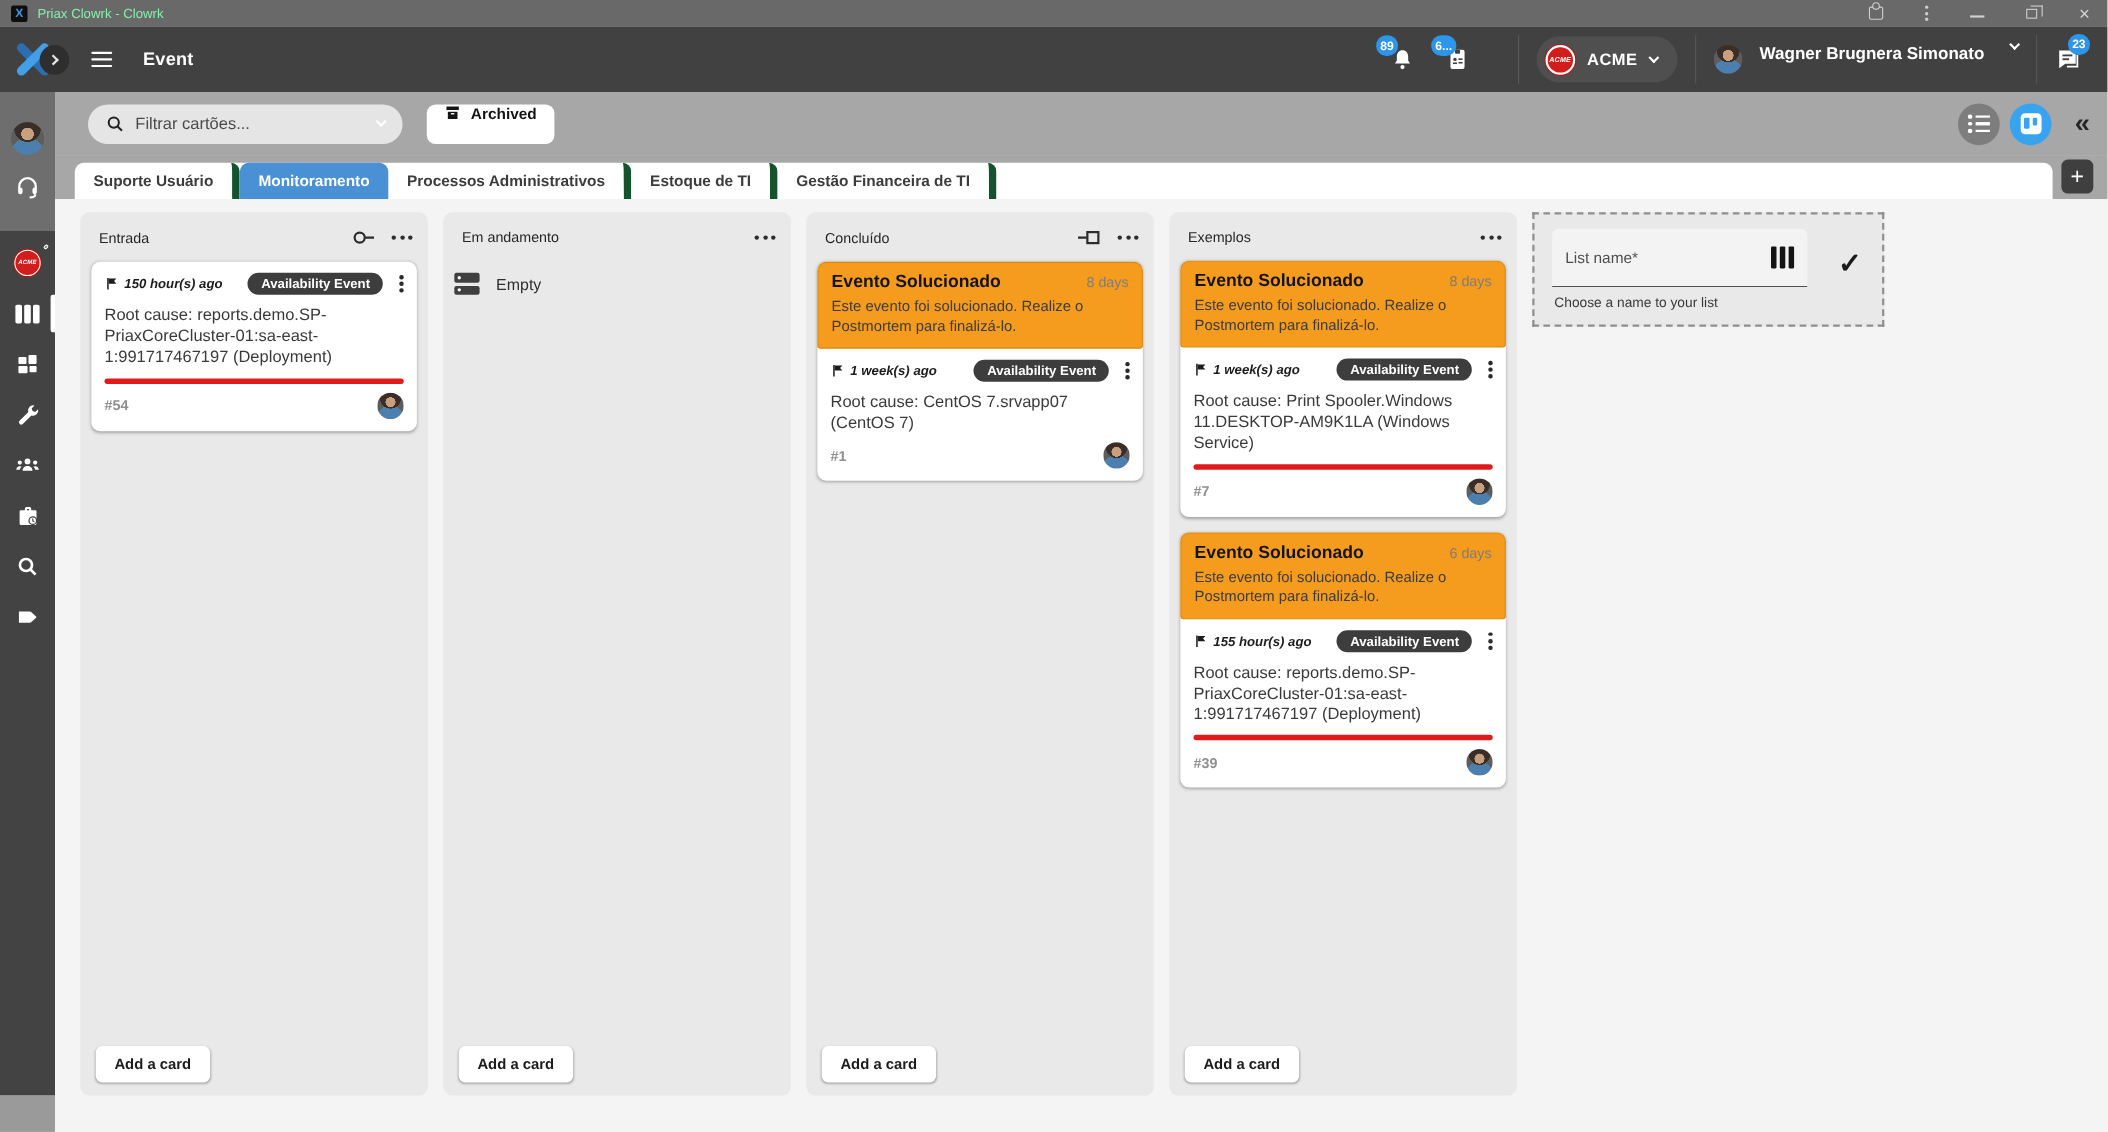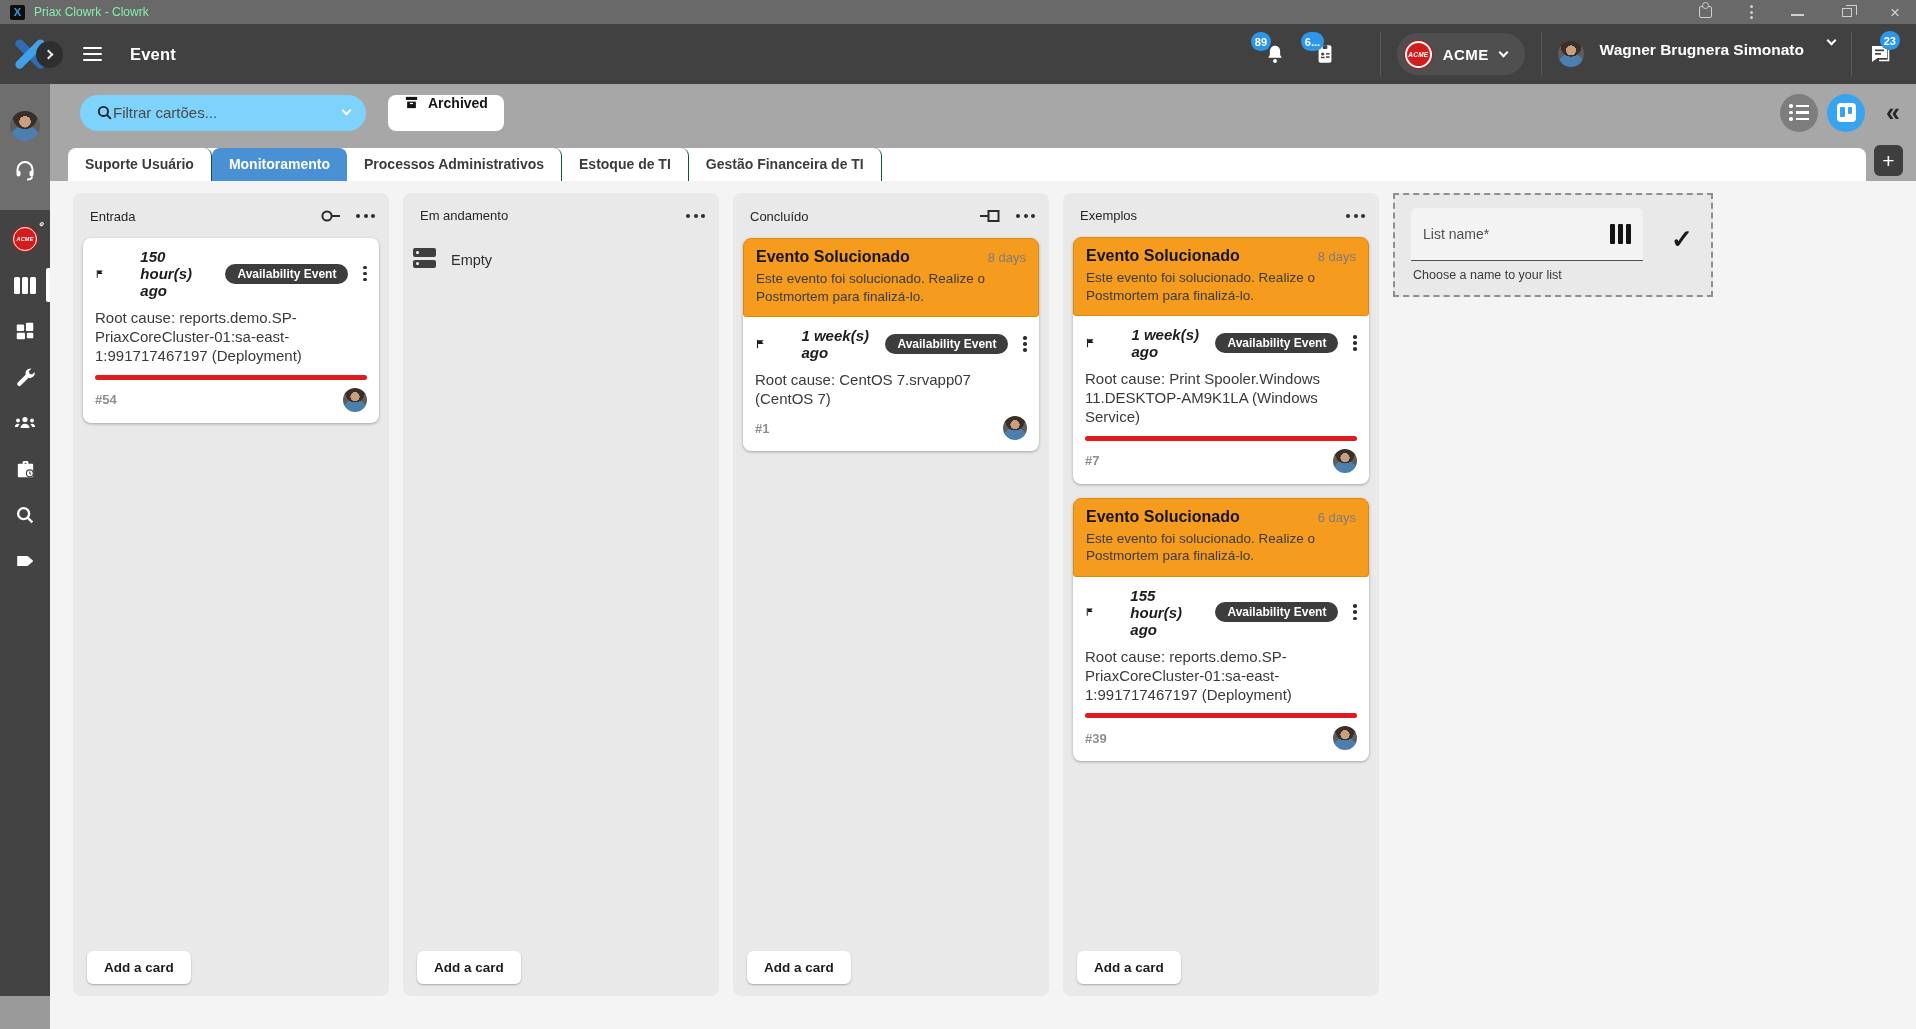--- a/index.html
+++ b/index.html
@@ -69,22 +69,22 @@
   .sb-acme { width:24px; height:24px; border-width:1.5px; position:relative; }
   .sb-acme span { font-size:5.5px; }
   .sb-gear { position:absolute; top:-7px; right:-8px; color:#cfcfcf; font-size:12px; }
   .active-marker { position:absolute; right:0; top:-4px; width:4px; height:34px; background:#fff; border-radius:2px 0 0 2px; }
   .cols-icon { display:flex; gap:2.5px; }
   .cols-icon i { width:5.5px; height:17px; background:#fff; border-radius:1.5px; }
 
   
   .toolbar { position:absolute; left:50px; top:84px; right:0; height:57px; background:#a7a7a7;
     display:flex; align-items:center; padding:0 16px 0 30px; }
-  .search-box { width:286px; height:36px; background:#7dd3fc; border-radius:18px; display:flex;
-    align-items:center; padding:0 16px;justify-content:center; }
+  .search-box { width:286px; height:36px; background:#e5e5e5; border-radius:18px; display:flex;
+    align-items:center; gap:10px; padding:0 16px;justify-content:center; }
   .search-box input { border:none; outline:none; flex:1; font-size:15px; font-family:inherit; color:#333; background:transparent; }
   .search-box input::placeholder { color:#4a4a4a; }
   .sb-chev { border-color:#333; border-width:2px; }
   .archived-btn { margin-left:22px; height:36px; background:#fff; border-radius:8px; display:flex;
     align-items:flex-start; gap:9px; padding:0 16px; font-size:14px; font-weight:bold; color:#141414; }
   .view-toggles { margin-left:auto; display:flex; align-items:center; gap:9px; }
   .circle-btn { width:38px; height:38px; border-radius:50%; display:flex; align-items:center; justify-content:center; }
   .circle-btn.grey { background:#7d7d7d; }
   .circle-btn.blue { background:#38a3ef; }
   .listview-icon { display:flex; flex-direction:column; gap:3px; }
@@ -95,21 +95,21 @@
     justify-content:center; padding-top:4px; }
   .trello i { width:4.5px; height:10px; background:#38a3ef; border-radius:1px; }
   .trello i:last-child { height:7px; }
   .collapse-ch { margin-left:12px; font-size:25px; font-weight:bold; color:#262626; line-height:1; }
 
   
   .tabbar { position:absolute; left:50px; top:141px; right:0; height:40px; background:#a7a7a7; }
   .tabs-strip { position:absolute; left:18px; top:7px; right:50px; height:33px; background:#fff;
     border-radius:8px 8px 0 0; display:flex; }
   .tab { padding:0 17px; line-height:33px; font-size:14px; font-weight:bold; color:#3c3c3c;
-    border-right:1px solid #14532d; border-radius:8px 8px 0 0; white-space:nowrap; }
+    border-right:7px solid #14532d; border-radius:8px 8px 0 0; white-space:nowrap; }
   .tab.active { background:#4a90d4; color:#fff; border-right:none; }
   .add-tab-btn { position:absolute; right:13px; top:4px; width:29px; height:31px; background:#3f3f3f;
     border-radius:6px; color:#fff; font-size:21px; display:flex; align-items:center; justify-content:center; }
 
   
   .board { position:absolute; left:50px; top:181px; right:0; bottom:0; background:#f4f4f4; }
   .columns { position:absolute; left:23px; top:12px; display:flex; gap:14px; }
   .column { width:316px; height:803px; background:#e9e9e9; border-radius:8px; position:relative; }
   .col-header { display:flex; align-items:center; padding:15px 14px 9px 17px; }
   .col-name { font-size:13px; font-weight:normal; color:#262626; }
@@ -121,21 +121,21 @@
     padding:9px 17px; font-size:13.5px; font-weight:bold; color:#1c1c1c; box-shadow:0 1px 2px rgba(0,0,0,.28); }
 
   .card { background:#fff; border-radius:8px; box-shadow:0 1px 3px rgba(0,0,0,.3); }
   .card-banner { background:#f59b1e; border:1px solid #dd8a0e; border-radius:8px 8px 3px 3px; padding:9px 12px 11px; }
   .banner-head { display:flex; align-items:baseline; }
   .banner-title { font-size:16px; font-weight:bold; color:#141414; }
   .banner-age { margin-left:auto; font-size:13px; color:#7d7d7d; }
   .banner-body { font-size:13.5px; color:#3c3c3c; line-height:1.3; margin-top:4px; }
   .card-body { padding:10px 12px 11px; }
   .meta-row { display:flex; align-items:center; gap:5px; }
-  .age { font-style:italic; font-size:15px; font-weight:bold; color:#1d1d1d;margin-left:31px; }
+  .age { font-style:italic; font-size:12px; font-weight:bold; color:#1d1d1d; }
   .tag { margin-left:auto; background:#3d3d3d; color:#fff; font-size:12px; font-weight:bold;
     padding:3px 12px; border-radius:12px; white-space:nowrap; }
   .kebab-v { margin-left:10px; display:flex; flex-direction:column; gap:2.5px; }
   .kebab-v i { width:3.6px; height:3.6px; background:#2c2c2c; border-radius:50%; }
   .card-title { font-size:15px; color:#3a3a3a; line-height:1.28; margin-top:9px; overflow-wrap:anywhere; }
   .progress { height:5px; background:#e11b1b; border-radius:3px; margin-top:9px; }
   .card-foot { display:flex; align-items:center; margin-top:8px; }
   .card-num { font-size:13px; font-weight:bold; color:#8f8f8f; }
   .card-foot .avatar { margin-left:auto; width:24px; height:24px; }
 

